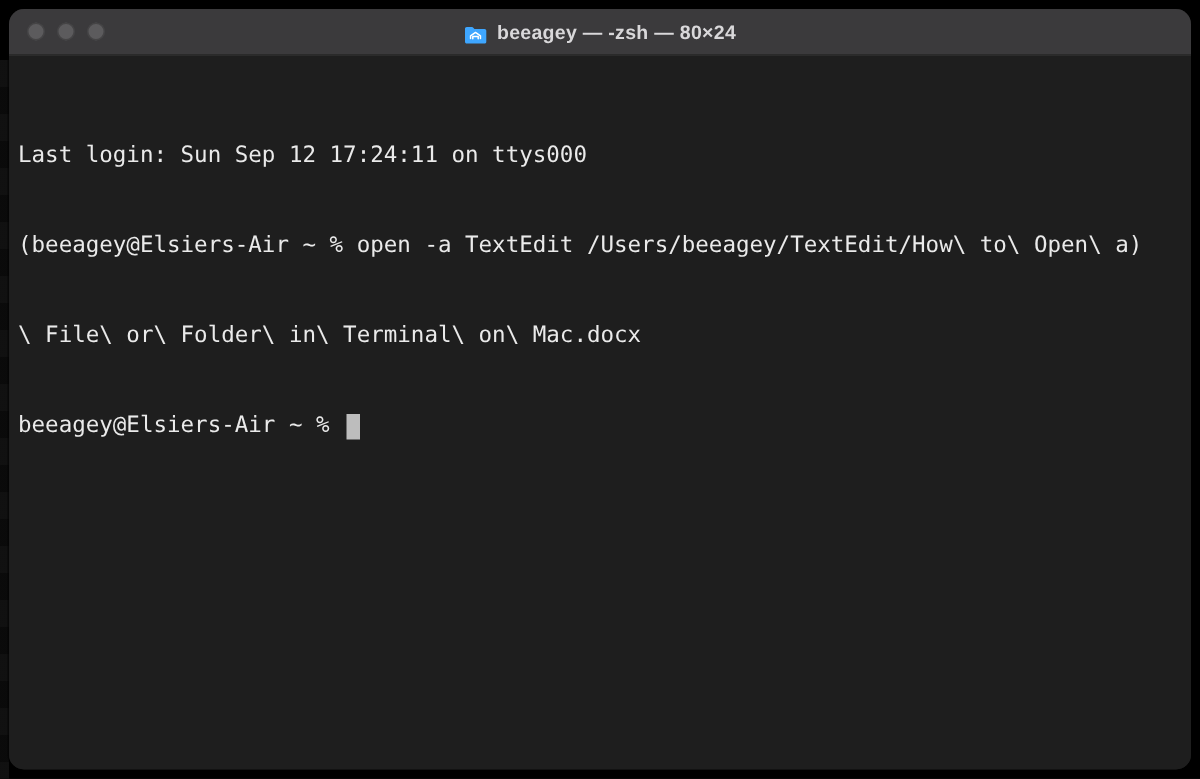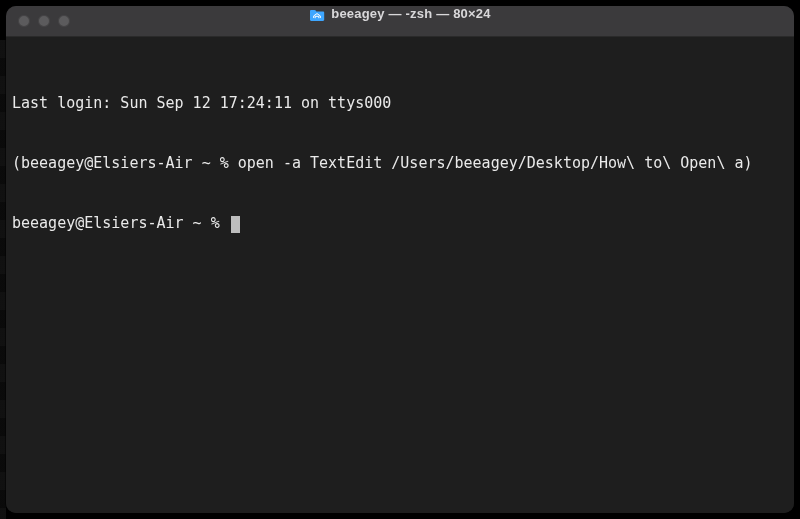--- a/index.html
+++ b/index.html
@@ -21,20 +21,21 @@
     border-radius: 10px;
     box-shadow: 0 0 0 1px rgba(0,0,0,0.5);
     overflow: hidden;
     display: flex;
     flex-direction: column;
   }
   .titlebar {
     height: 30px;
     background: #3b3a3c;
     display: flex;
+    align-items: center;
     position: relative;
     flex: 0 0 auto;
     border-bottom: 1px solid #2a2a2a;
   }
   .traffic-lights {
     display: flex;
     align-items: center;
     gap: 8px;
     margin-left: 12px;
   }
@@ -125,20 +126,21 @@
           <path d="M4.7 8.6V6.9L8 4.6l3.3 2.3v1.7" stroke="#fff" stroke-width="1" fill="none" stroke-linecap="round" stroke-linejoin="round"></path>
           <path d="M6.2 8.8V7.3h3.6v1.5" stroke="#fff" stroke-width="1" fill="none" stroke-linecap="round" stroke-linejoin="round"></path>
         </svg>
       </span>
       <span class="title-text">beeagey — -zsh — 80×24</span>
     </div>
   </div>
 
   <div class="terminal-body">
     <div class="line">Last login: Sun Sep 12 17:24:11 on ttys000</div>
-    <div class="line">(beeagey@Elsiers-Air ~ % open -a TextEdit /Users/beeagey/Desktop/How\ to\ Open\ a)</div>
+    <div class="line">(beeagey@Elsiers-Air ~ % open -a TextEdit /Users/beeagey/TextEdit/How\ to\ Open\ a)</div>
+    <div class="line">\ File\ or\ Folder\ in\ Terminal\ on\ Mac.docx</div>
     <div class="prompt-line">
       <span class="prompt-text">beeagey@Elsiers-Air ~ % </span>
       <span class="cursor"></span>
     </div>
   </div>
 
 </div>
 
 </body></html>

